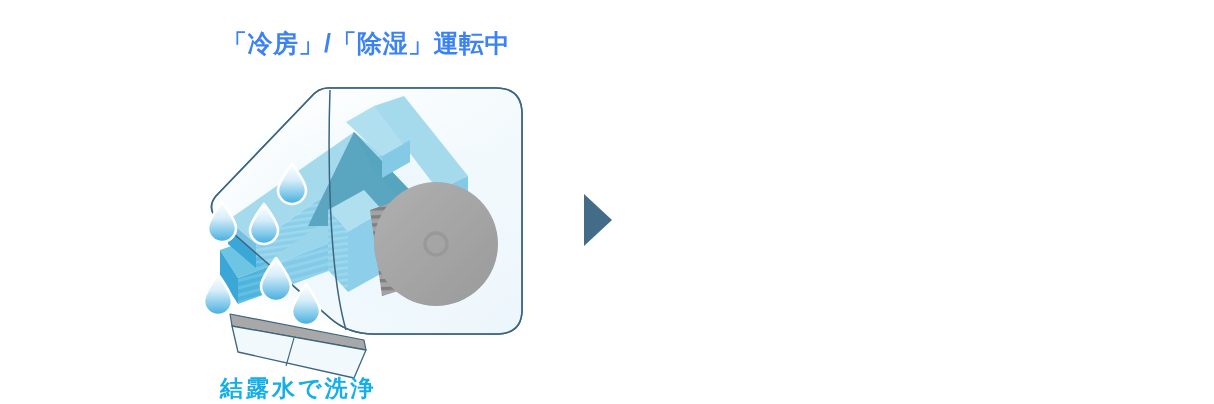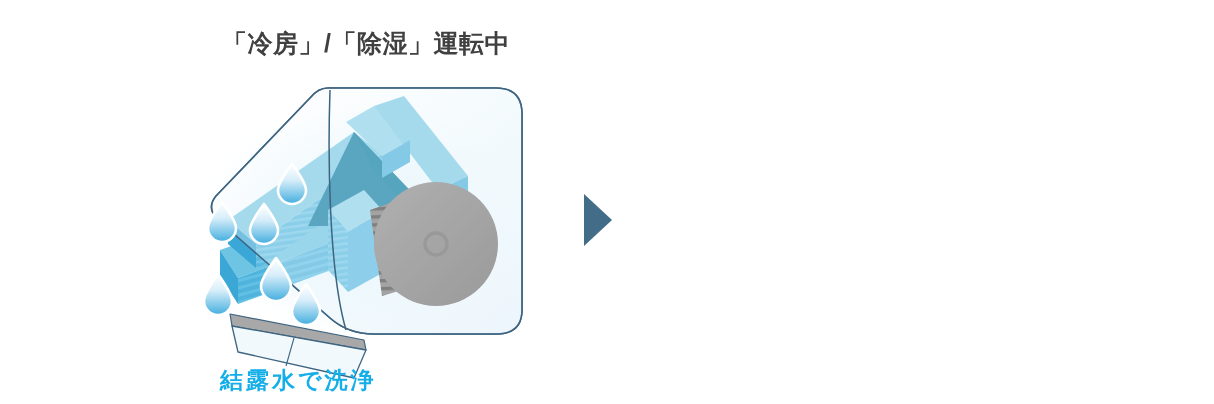--- a/index.html
+++ b/index.html
@@ -32,36 +32,36 @@
   .panel-heating { left: 610px; width: 604px; }
 
   
   .heading {
     position: absolute;
     top: 28px;
     white-space: nowrap;
     font-size: 25px;
     font-weight: 700;
     letter-spacing: 0.5px;
-    color: #404040;
+    color: #3b82f6;
     line-height: 1.2;
   }
   .heading-cooling { left: 222px; }
 
   
   .caption {
     position: absolute;
     top: 367px;
     white-space: nowrap;
     font-size: 23px;
     font-weight: 700;
     letter-spacing: 3px;
     line-height: 1.2;
   }
-  .caption-cooling { left: 220px; color: #14aee8; }
+  .caption-cooling { left: 220px; color: #14aee8; margin-top: 8px; }
 
   
   .arrow {
     position: absolute;
     left: 578px;
     top: 192px;
     width: 40px;
     height: 56px;
   }
 

